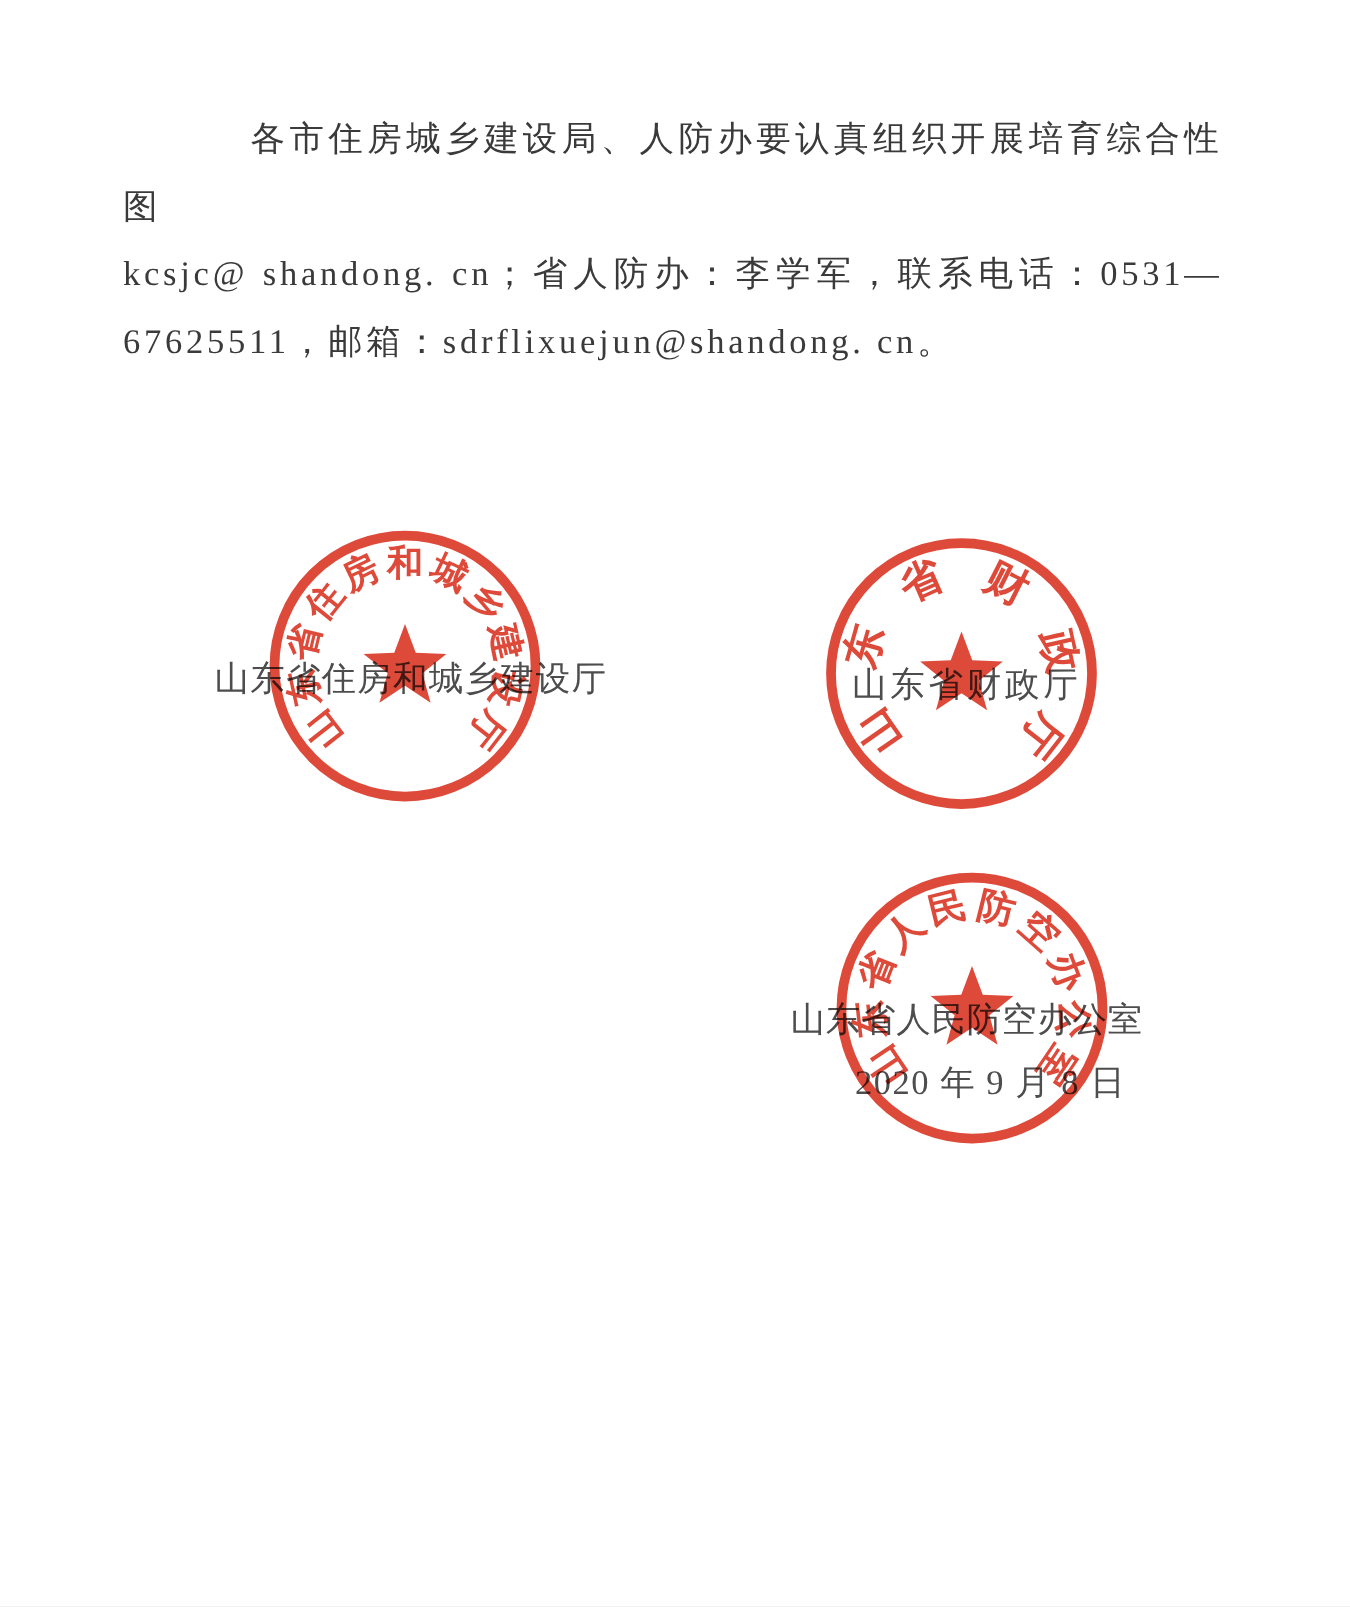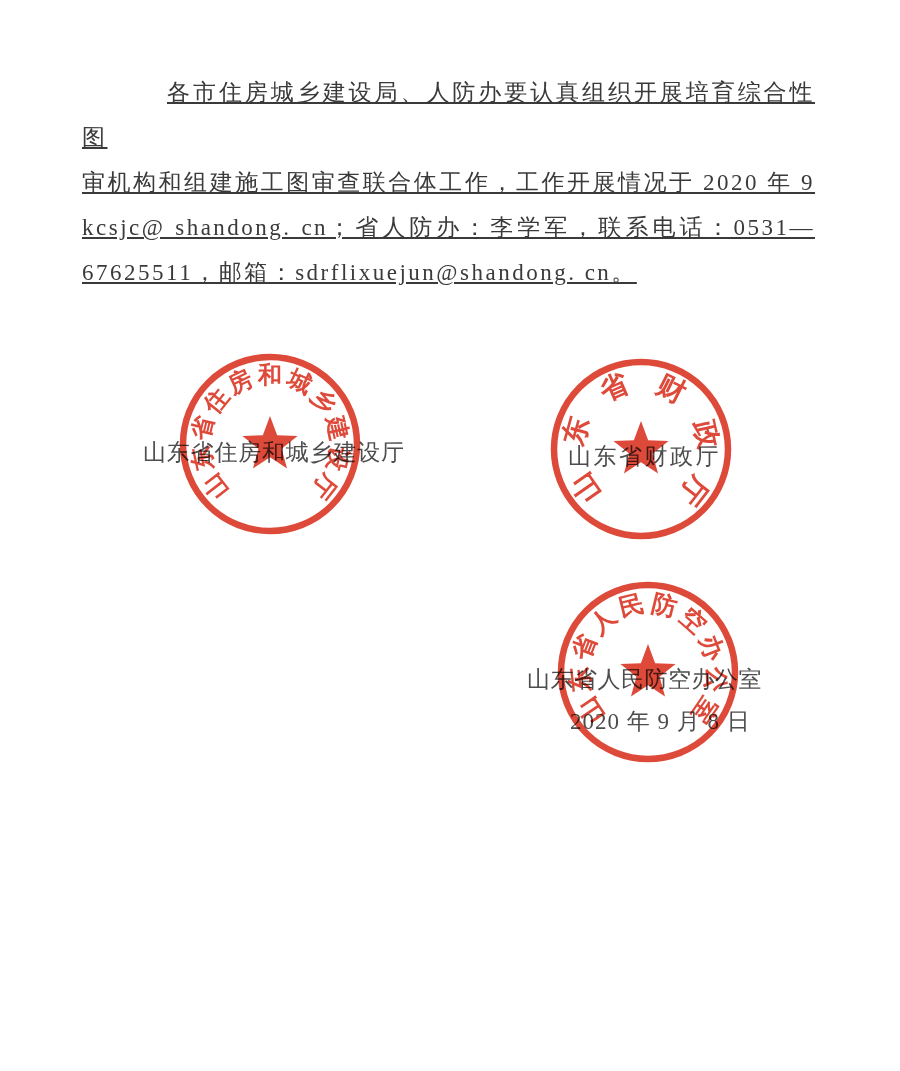--- a/index.html
+++ b/index.html
@@ -15,21 +15,21 @@
   #body-text {
     position: absolute;
     left: 82px;
     top: 70px;
     width: 733px;
     font-size: 23px;
     line-height: 45px;
     color: #3a3a3a;
     letter-spacing: 2.5px;
   }
-  .t-line { width: 733px; white-space: nowrap; text-decoration: underline; }
+  .t-line { width: 733px; white-space: nowrap; }
   .t-line.jfull { white-space: normal; text-align: justify; text-align-last: justify; }
   .t-line.indent { text-indent: 85px; }
   
   .sig-label {
     position: absolute;
     font-size: 23px;
     color: #4d4d4d;
     white-space: nowrap;
     letter-spacing: 1.5px;
   }
@@ -51,21 +51,20 @@
     font-weight: bold;
   }
 </style>
 </head>
 <body>
 
 <div id="page">
 
   <div id="body-text">
     <div class="t-line jfull indent">各市住房城乡建设局、人防办要认真组织开展培育综合性图</div>
-    <div class="t-line jfull">审机构和组建施工图审查联合体工作，工作开展情况于 2020 年 9</div>
     <div class="t-line jfull">kcsjc@ shandong. cn；省人防办：李学军，联系电话：0531—</div>
     <div class="t-line">67625511，邮箱：sdrflixuejun@shandong. cn。</div>
   </div>
 
   <div id="sig-label-1" class="sig-label">山东省住房和城乡建设厅</div>
   <div id="sig-label-2" class="sig-label">山东省财政厅</div>
   <div id="sig-label-3" class="sig-label">山东省人民防空办公室</div>
   <div id="sig-date" class="sig-label">2020 年 9 月 8 日</div>
 
   <svg id="seal-1" class="seal" width="190" height="190">

